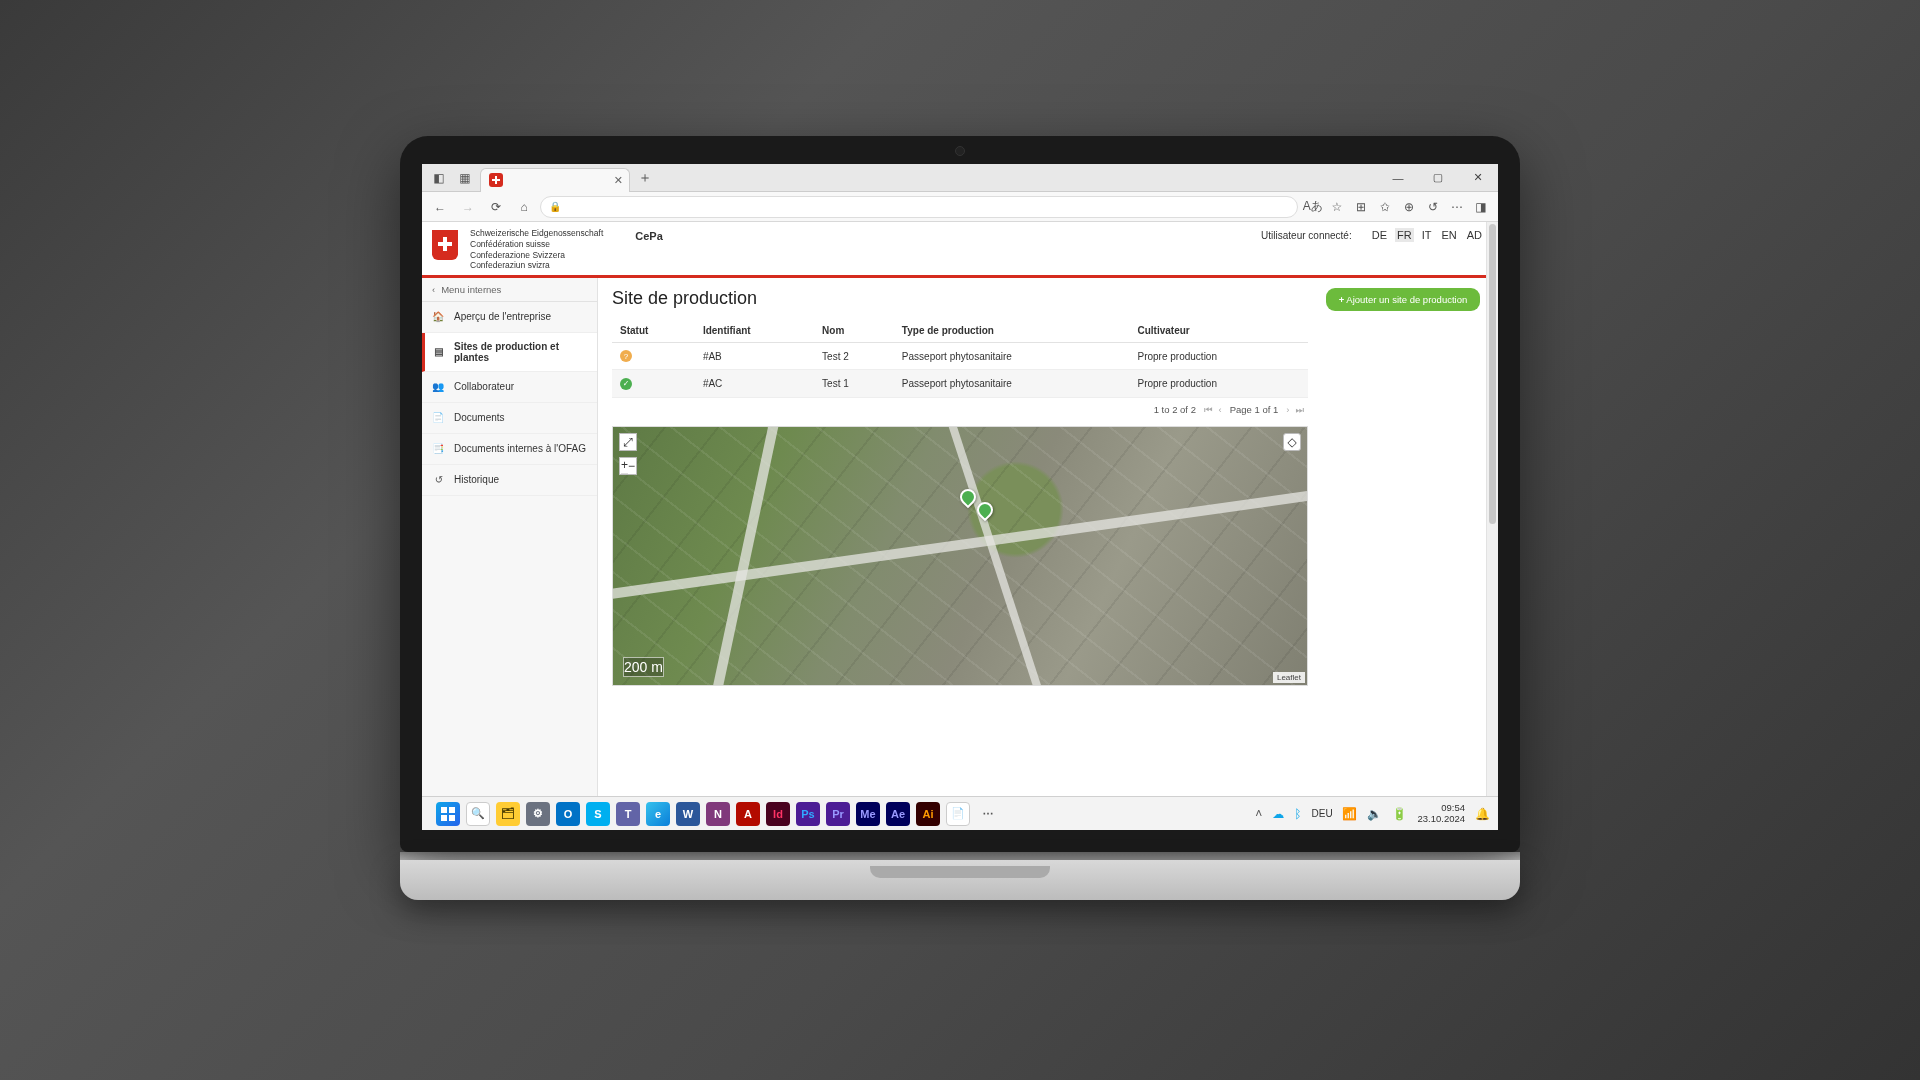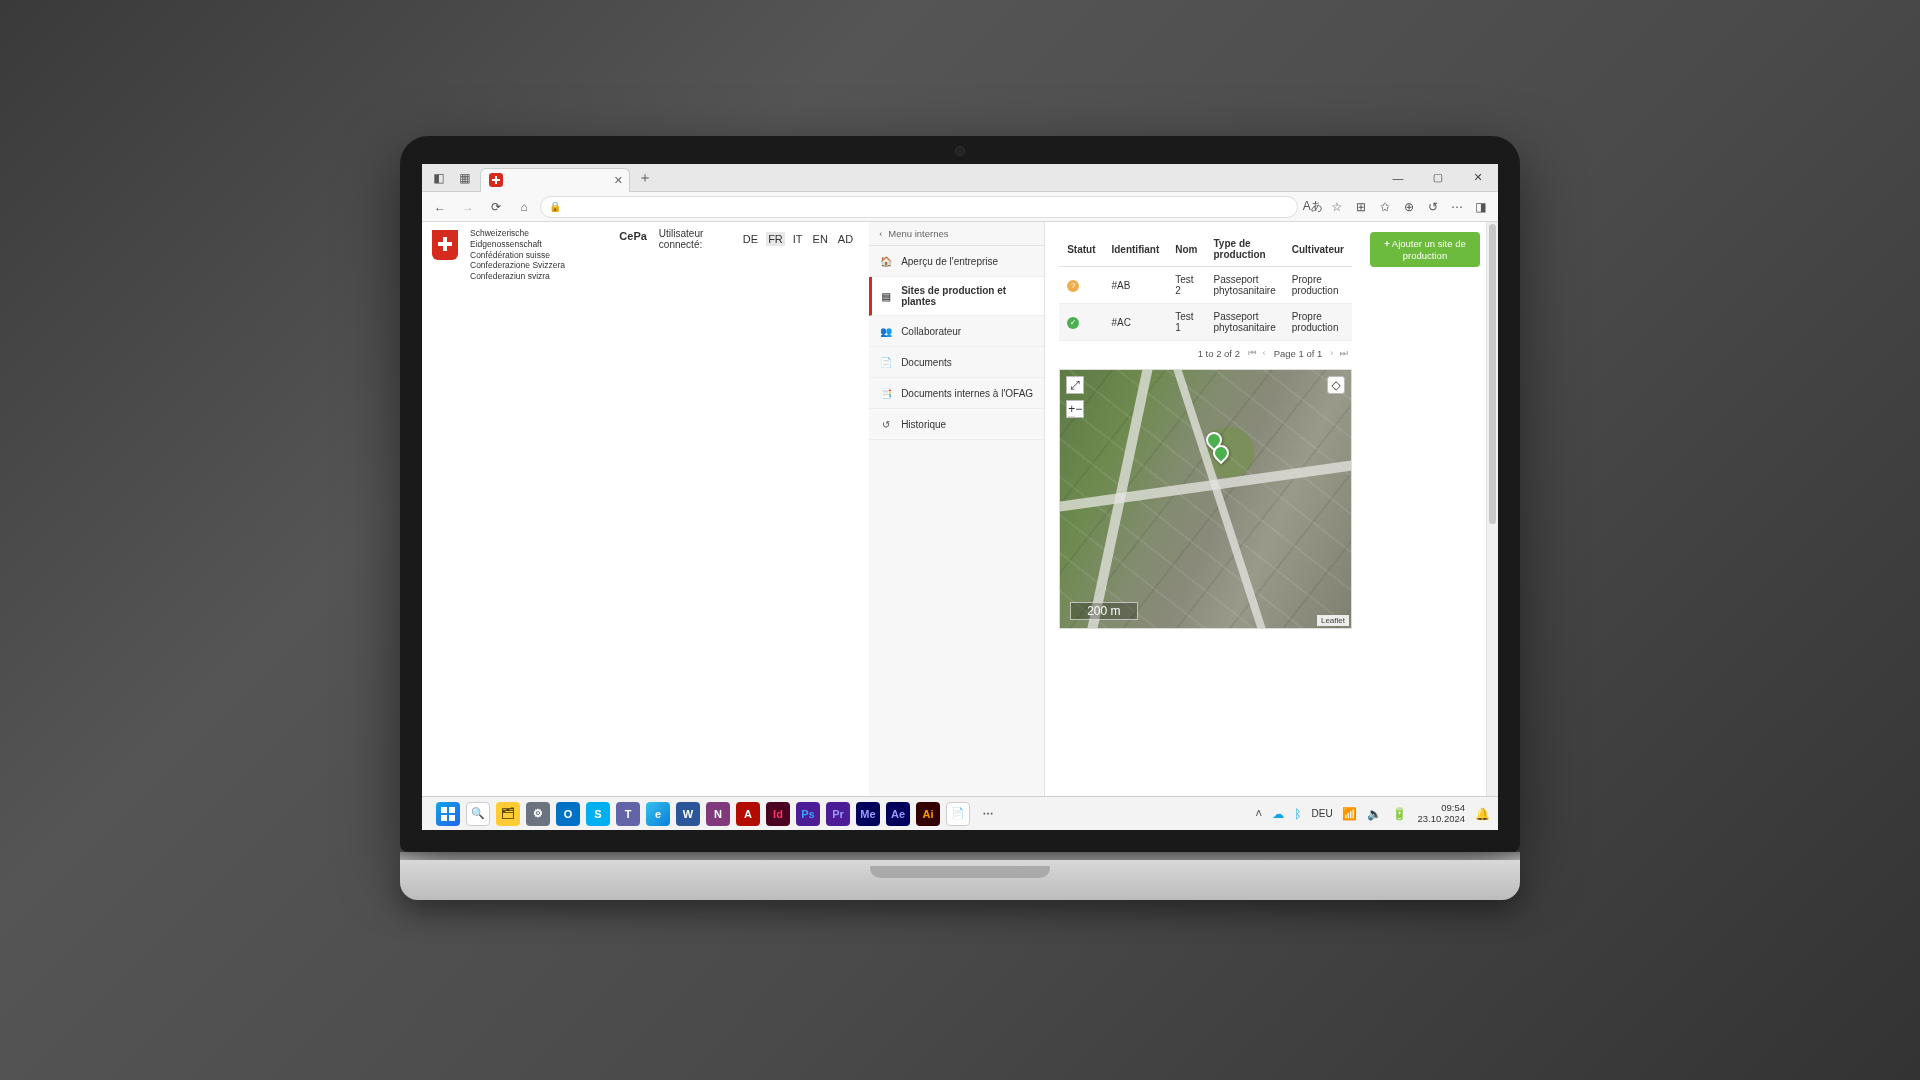--- a/index.html
+++ b/index.html
@@ -28,21 +28,21 @@
 .new-tab { width: 22px; height: 22px; display:flex; align-items:center; justify-content:center; color:#555; font-size:14px; }
 .window-controls { display: flex; }
 .window-controls div { width: 40px; display:flex; align-items:center; justify-content:center; color:#444; font-size:11px; }
 .edge-toolbar { background: #f8f8f8; height: 30px; display: flex; align-items: center; padding: 0 6px; gap: 4px; border-bottom: 1px solid #d8d8d8; }
 .tool-btn { width: 24px; height: 24px; display:flex; align-items:center; justify-content:center; color:#555; font-size:12px; border-radius:4px; }
 .address-bar { flex: 1; height: 22px; background: #fff; border: 1px solid #ddd; border-radius: 12px; display:flex; align-items:center; padding: 0 8px; gap: 6px; color:#777; font-size:10px; }
 .address-icons { display:flex; align-items:center; gap:2px; }
 .address-icons .tool-btn { width:22px; height:22px; }
 
 
-.app { position: absolute; top: 58px; left: 0; right: 0; bottom: 34px; background: #fff; display: flex; flex-direction: row; }
+.app { position: absolute; top: 58px; left: 0; right: 0; bottom: 34px; background: #fff; display: flex; flex-direction: column; }
 .app-scroll { position:absolute; right:0; top:0; bottom:0; width:12px; background:#f0f0f0; border-left:1px solid #e2e2e2; }
 .app-scroll-thumb { position:absolute; left:2px; right:2px; top:2px; height:300px; background:#c8c8c8; border-radius:4px; }
 
 .app-header { display:flex; align-items:flex-start; padding: 6px 14px 4px 10px; gap: 12px; }
 .ch-shield { width: 26px; height: 30px; background:#d52b1e; border-radius: 0 0 6px 6px; position:relative; flex:none; margin-top:2px; }
 .ch-shield::before,.ch-shield::after{content:"";position:absolute;background:#fff;}
 .ch-shield::before{left:11px;top:7px;width:4px;height:14px;}
 .ch-shield::after{left:6px;top:12px;width:14px;height:4px;}
 .confed-text { font-size:8.5px; line-height:1.25; color:#333; }
 .app-title { font-size:11px; font-weight:600; color:#333; margin-left:20px; margin-top:2px; }
@@ -58,21 +58,21 @@
 .sidebar { width: 176px; background:#f7f7f7; border-right:1px solid #e2e2e2; display:flex; flex-direction:column; font-size:10px; }
 .menu-back { padding: 6px 10px; color:#666; border-bottom:1px solid #e2e2e2; display:flex; align-items:center; gap:6px; font-size:9.5px; }
 .side-item { padding: 8px 10px; display:flex; align-items:center; gap:8px; border-bottom:1px solid #eee; color:#333; cursor:pointer; }
 .side-item.active { background:#fff; border-left:3px solid #d52b1e; font-weight:600; padding-left:7px; }
 .side-icon { width:14px; height:14px; flex:none; display:inline-flex; align-items:center; justify-content:center; color:#555; }
 
 
 .main { flex:1; padding: 10px 18px 10px 14px; overflow:auto; position:relative; }
 .page-row { display:flex; align-items:flex-start; gap:18px; }
 .page-title { font-size:18px; font-weight:400; color:#222; margin-bottom:10px; }
-.add-btn { background:#6cbb3c; color:#fff; border:none; border-radius:4px; font-size:9.5px; padding:6px 8px; line-height:1.2; text-align:center; width:110px; cursor:pointer; }
+.add-btn { background:#6cbb3c; color:#fff; border:none; border-radius:9px; font-size:9.5px; padding:6px 8px; line-height:1.2; text-align:center; width:154px; cursor:pointer; }
 .add-btn .plus { font-weight:700; margin-right:2px; }
 
 .table-wrap { flex:1; }
 table.data { width:100%; border-collapse:collapse; font-size:10px; }
 table.data th { text-align:left; font-weight:600; color:#333; padding:6px 8px; border-bottom:1px solid #e2e2e2; background:#fff; }
 table.data td { padding:7px 8px; border-bottom:1px solid #eee; color:#333; }
 table.data tbody tr:nth-child(even){ background:#f6f6f6; }
 .status-dot { width:12px; height:12px; border-radius:50%; display:inline-flex; align-items:center; justify-content:center; font-size:8px; color:#fff; }
 .status-warn { background:#f0ad4e; }
 .status-ok { background:#4caf50; }
@@ -87,21 +87,21 @@
   repeating-linear-gradient(128deg, rgba(0,0,0,0) 0 40px, rgba(0,0,0,.07) 40px 42px),
   radial-gradient(circle at 58% 32%, #7a8f5a 0 10%, transparent 11%),
   linear-gradient(115deg, #5e7a45 0%, #6e8a4f 22%, #818c6e 40%, #8a8a7a 55%, #9a9a8a 70%, #808072 100%);
   overflow:hidden; }
 .map-ctrl { position:absolute; background:#fff; border:1px solid #bbb; color:#333; font-size:12px; display:flex; align-items:center; justify-content:center; }
 .map-full { left:6px; top:6px; width:18px; height:18px; }
 .map-zoom { left:6px; top:30px; width:18px; }
 .map-zoom div { height:16px; display:flex; align-items:center; justify-content:center; border-bottom:1px solid #ddd; }
 .map-zoom div:last-child { border-bottom:none; }
 .map-layers { right:6px; top:6px; width:18px; height:18px; border-radius:3px; }
-.map-scale { position:absolute; left:10px; bottom:8px; font-size:12px; color:#fff; background:rgba(0,0,0,.25); padding:1px 16px; border:1px solid rgba(255,255,255,.6);text-align:right; }
+.map-scale { position:absolute; left:10px; bottom:8px; font-size:14px; color:#fff; background:rgba(0,0,0,.25); padding:1px 0; border:1px solid rgba(255,255,255,.6);text-align:right; }
 .map-attr { position:absolute; right:2px; bottom:2px; font-size:8px; background:rgba(255,255,255,.85); color:#444; padding:1px 4px; }
 .map-pin { position:absolute; width:16px; height:16px; background:#4caf50; border:2px solid #fff; border-radius:50% 50% 50% 0; transform:rotate(-45deg); box-shadow:0 1px 3px rgba(0,0,0,.4); }
 .map-pin.p1 { left:50%; top:24%; }
 .map-pin.p2 { left:52.5%; top:29%; }
 .map .road { position:absolute; background:rgba(230,230,225,.75); }
 
 
 .taskbar { position:absolute; left:0; right:0; bottom:0; height:34px; background:#f3f3f3; border-top:1px solid #d0d0d0; display:flex; align-items:center; padding:0 8px; gap:6px; }
 .task-icons { display:flex; align-items:center; gap:6px; margin-left:6px; }
 .t-icon { width:24px; height:24px; border-radius:4px; display:flex; align-items:center; justify-content:center; font-size:11px; font-weight:700; color:#fff; flex:none; }
@@ -215,20 +215,21 @@
             </div>
             <div class="side-item">
               <span class="side-icon">↺</span>
               <span>Historique</span>
             </div>
           </nav>
 
           <main class="main">
             <div class="page-row">
               <div class="table-wrap">
+                <h1 class="page-title">Site de production</h1>
                 <table class="data">
                   <thead>
                     <tr>
                       <th>Statut</th>
                       <th>Identifiant</th>
                       <th>Nom</th>
                       <th>Type de production</th>
                       <th>Cultivateur</th>
                     </tr>
                   </thead>

